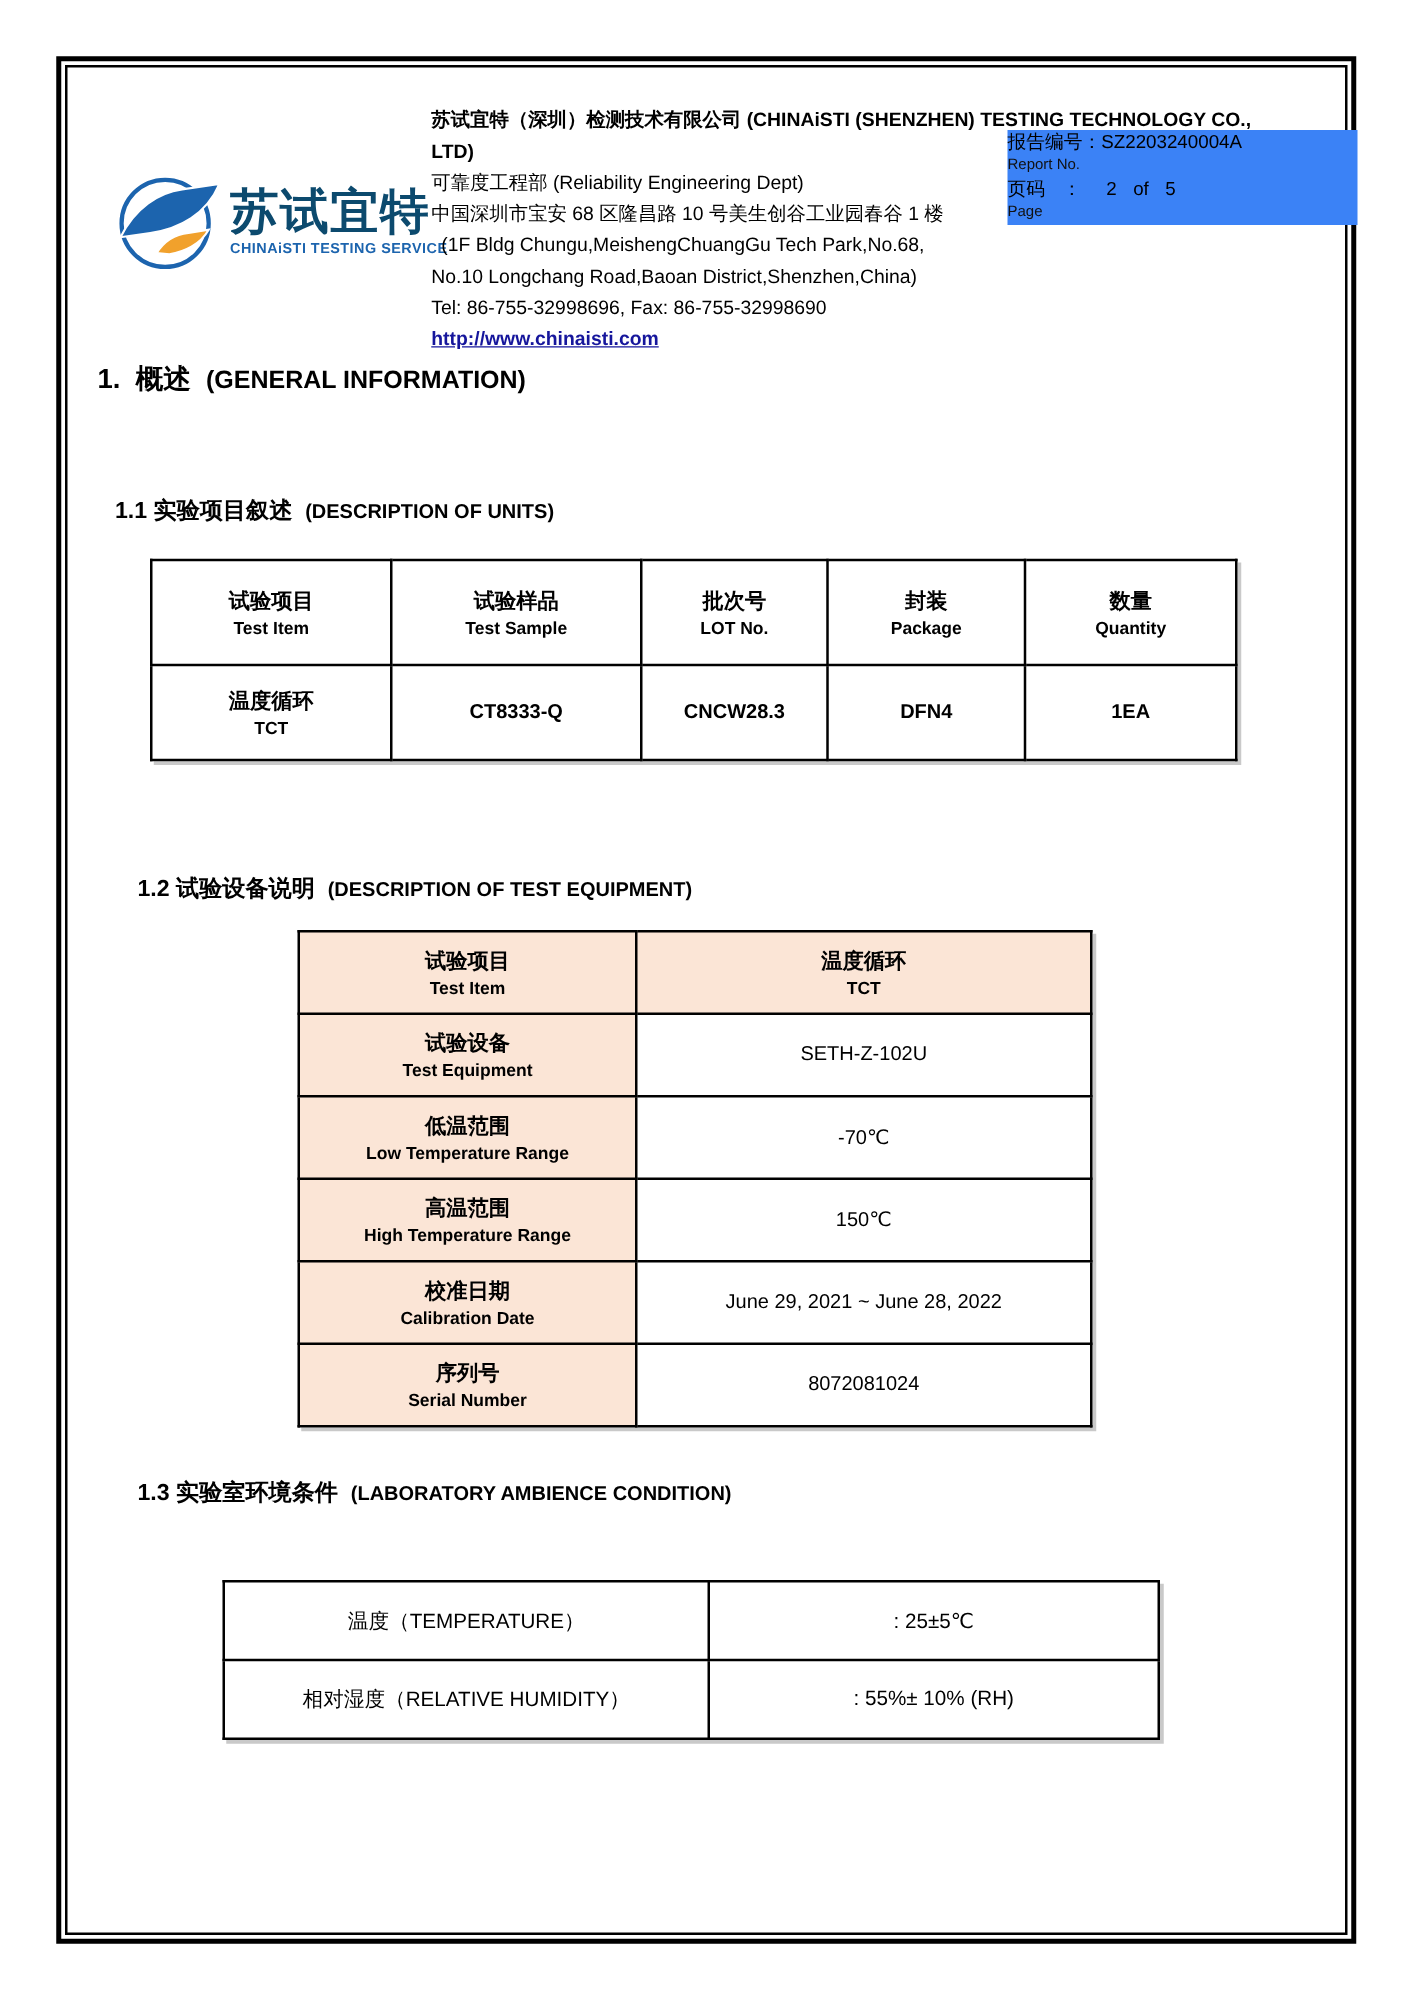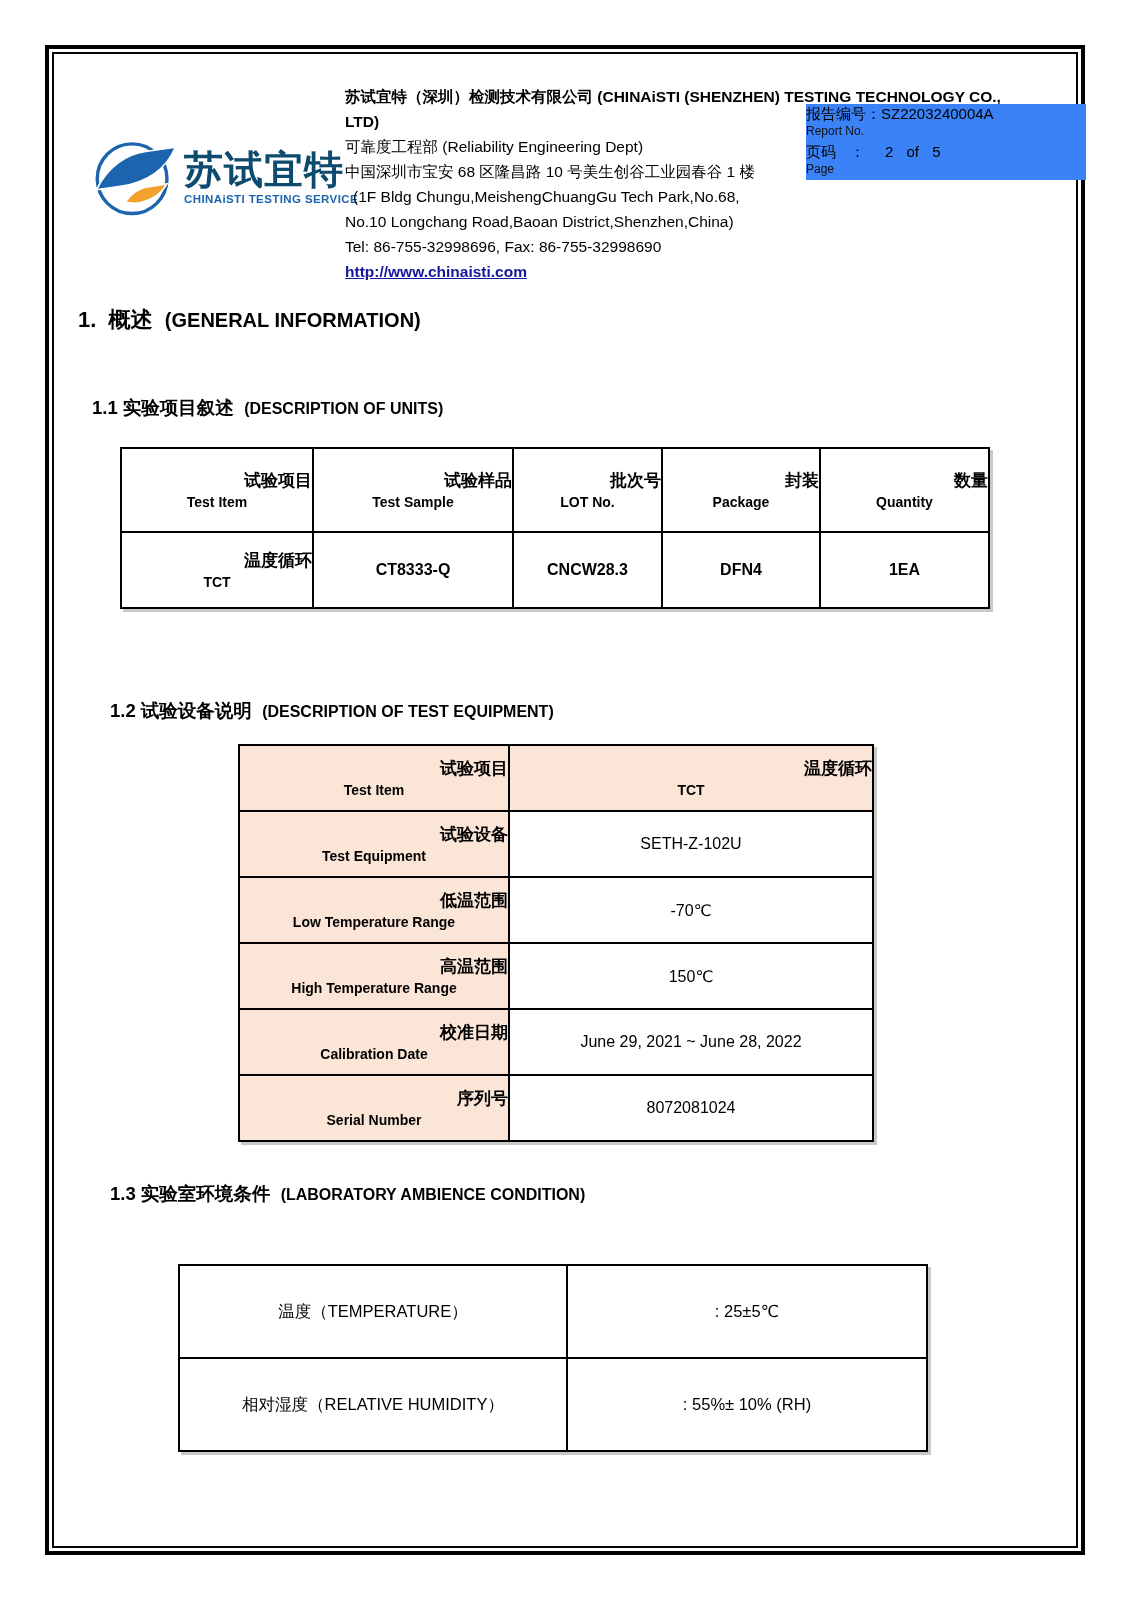--- a/index.html
+++ b/index.html
@@ -80,21 +80,20 @@
   .meta-sub { font-size: 12px; line-height: 16px; color: #111; margin-bottom: 3px; }
   .page-line .colon { margin: 0 20px 0 14px; }
   .page-line .pval { word-spacing: 9px; }
 
   
   .h-main {
     position: absolute;
     left: 78px; top: 288px;
     font-weight: bold;
     font-size: 22px;
-    margin-top: 17px;
   }
   .h-main .en { font-size: 20px; }
   .h-sub {
     position: absolute;
     font-weight: bold;
     font-size: 18.5px;
   }
   .h-sub .en { font-size: 16px; }
   .h-11 { left: 92px; top: 395px; text-align: right; }
   .h-12 { left: 110px; top: 698px; }
@@ -107,35 +106,35 @@
     table-layout: fixed;
     box-shadow: 3px 3px 0 #c9c9c9;
     background: #fff;
   }
   table.tbl td, table.tbl th {
     border: 2px solid #000;
     text-align: center;
     vertical-align: middle;
     padding: 0;
   }
-  .cn { font-size: 17px; font-weight: bold; line-height: 24px; text-align: right; }
+  .cn { font-size: 17px; font-weight: bold; line-height: 24px; }
   .en { font-size: 14px; font-weight: bold; line-height: 19px; }
   td.val { font-size: 16px; font-weight: bold; }
 
   .units { left: 120px; top: 447px; width: 868px; }
   .units tr.hdr { height: 84px; }
   .units tr.dat { height: 76px; }
 
   .equip { left: 238px; top: 744px; width: 634px; }
   .equip tr { height: 66px; }
   .equip td.peach { background: #fbe5d6; }
   .equip td.evalue { font-size: 16px; font-weight: normal; background: #fff; border-radius: 28px; }
 
   .amb { left: 178px; top: 1264px; width: 748px; }
-  .amb tr { height: 93px; }
+  .amb tr { height: 63px; }
   .amb td { border: 1.5px solid #222; text-align: left; padding-left: 16px; font-size: 16.5px; font-weight: normal; }
 </style>
 </head>
 <body>
 
 <div class="page">
 
   <div class="frame">
     <div class="frame-inner"></div>
   </div>

